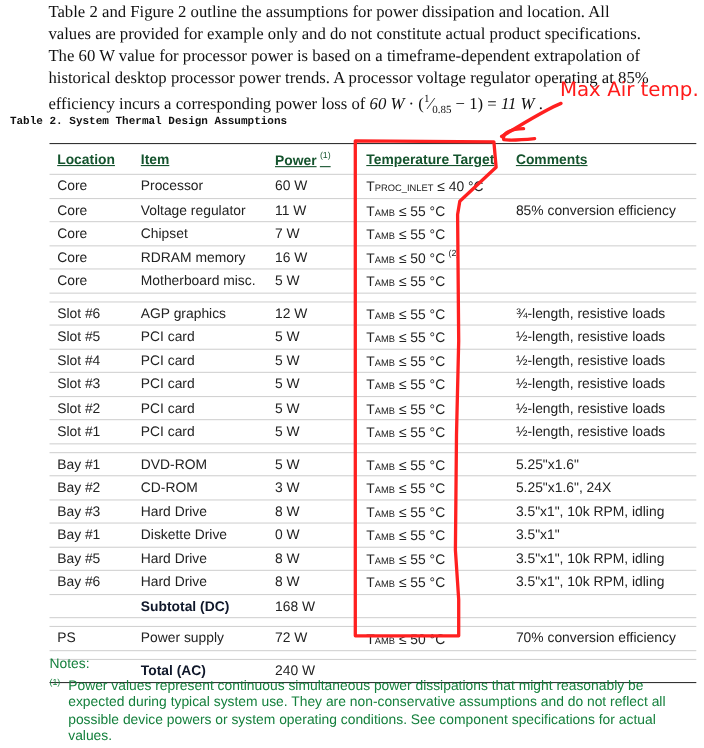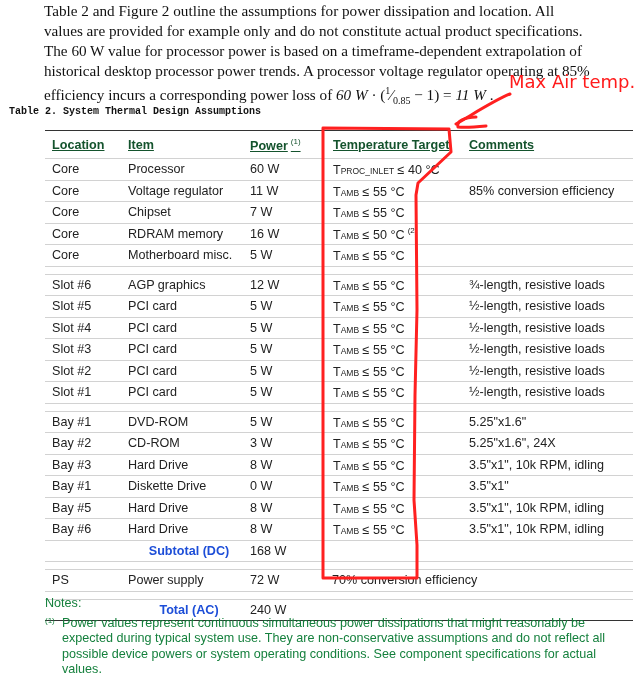--- a/index.html
+++ b/index.html
@@ -34,21 +34,21 @@
   }
   .row { display:flex; height:20.5px; align-items:center; border-bottom:1px solid #d2d2d2; }
   .row.hdr { height:27px; font-weight:bold; color:#14532d;text-decoration:underline; }
   .row.gap { height:7px; border-bottom:1px solid #d2d2d2; }
   .row.last { border-bottom:1.5px solid #333; }
   .c1 { width:83px; padding-left:7px; box-sizing:border-box; }
   .c2 { width:122px; padding-left:0; box-sizing:border-box; }
   .c3 { width:80px; box-sizing:border-box; }
   .c4 { width:137px; box-sizing:border-box; padding-left:3px; }
   .c5 { flex:1; box-sizing:border-box; padding-left:2px; white-space:nowrap; }
-  .bold { font-weight:bold; color:#1d4ed8;text-align:center; }
+  .bold { font-weight:bold; color:#0f172a; }
   sup.ref { font-size:8px; vertical-align:6px; margin-left:3px; font-weight:normal; }
   .t-sub { font-size:8.5px; }
 
   .notes {
     position:absolute; left:45px; top:596px; width:590px;
     font-family:Liberation Sans, sans-serif; font-size:12.6px; color:#15803d; line-height:15.5px;
   }
   .notes .note { position:relative; padding-left:17px; margin-top:4px; }
   .notes .note .mark { position:absolute; left:0; top:-3px; font-size:8px; }
 
@@ -203,20 +203,21 @@
         <div class="c2 bold">Subtotal (DC)</div>
         <div class="c3">168 W</div>
         <div class="c4"></div>
         <div class="c5"></div>
       </div>
       <div class="row gap"></div>
       <div class="row">
         <div class="c1">PS</div>
         <div class="c2">Power supply</div>
         <div class="c3">72 W</div>
+        <div class="c4"><span>T</span><span class="t-sub">AMB</span><span> ≤ 50 °C</span><sup class="ref"></sup></div>
         <div class="c5">70% conversion efficiency</div>
       </div>
       <div class="row gap"></div>
       <div class="row last">
         <div class="c1"></div>
         <div class="c2 bold">Total (AC)</div>
         <div class="c3">240 W</div>
         <div class="c4"></div>
         <div class="c5"></div>
       </div>

